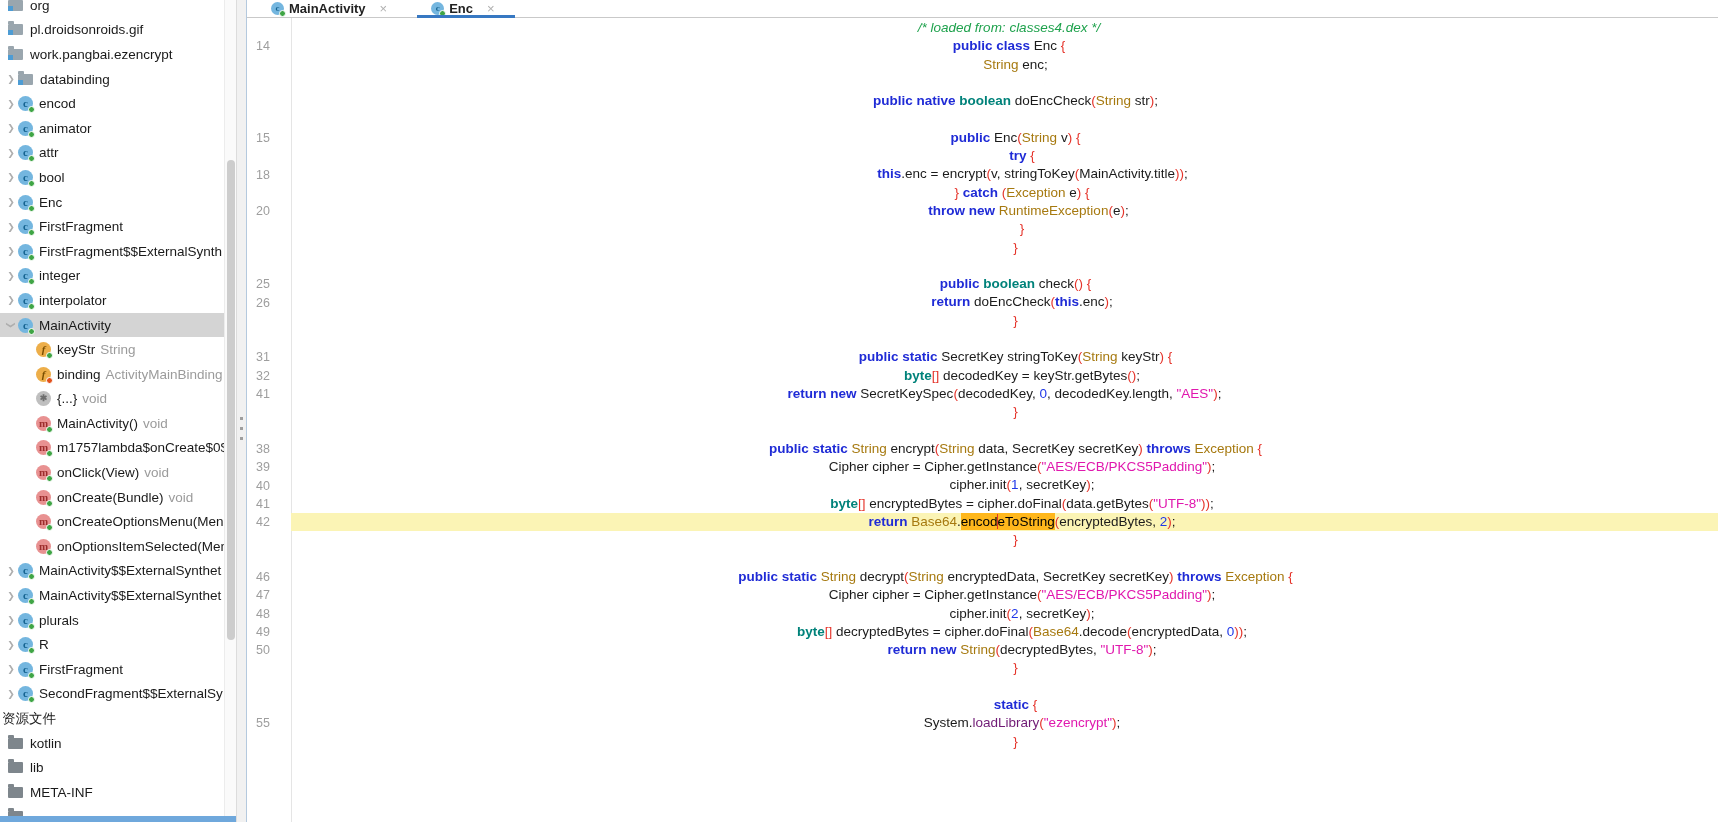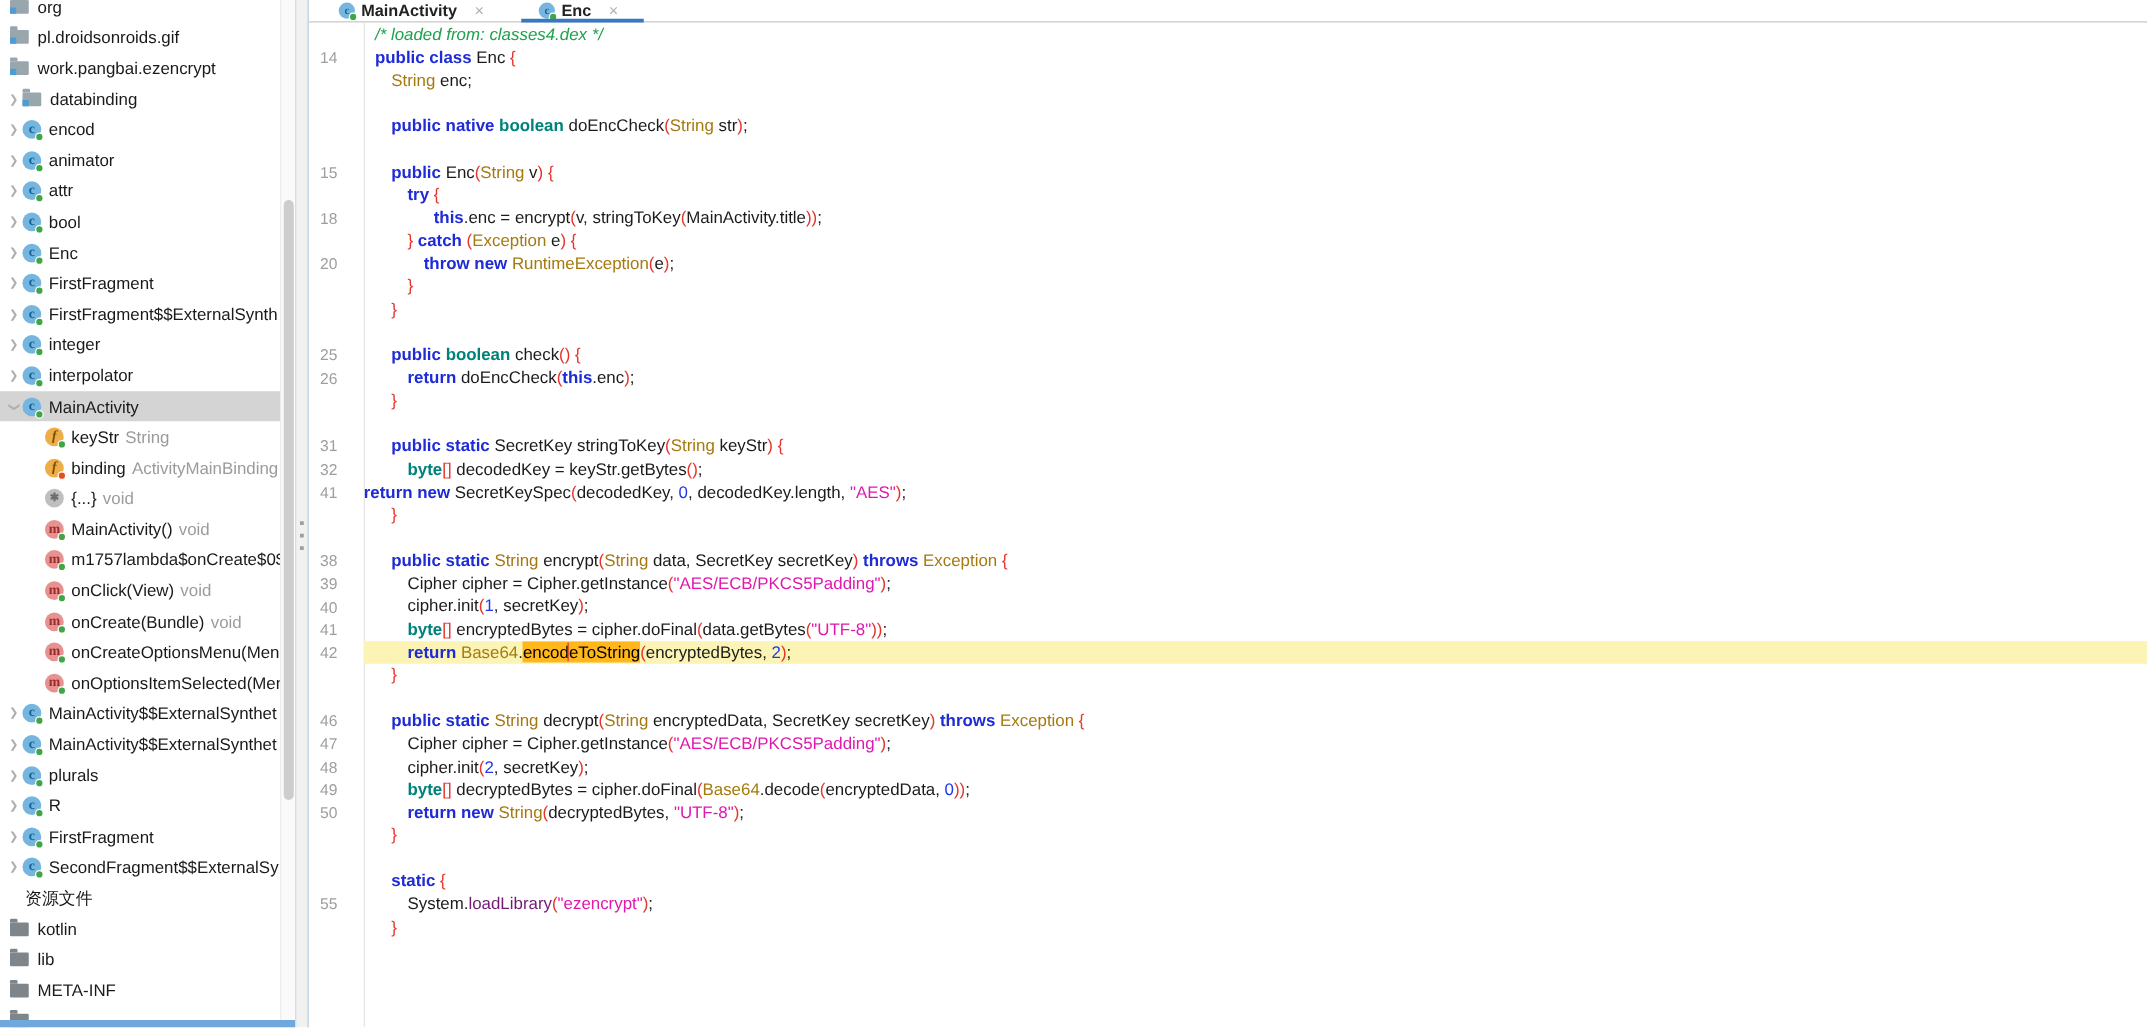--- a/index.html
+++ b/index.html
@@ -51,21 +51,21 @@
   .tab{display:flex;align-items:center;padding:0 20px 0 14px;margin-right:10px;position:relative;
     font-size:13px;font-weight:bold;color:#222;cursor:default;}
   .tab.active::after{content:"";position:absolute;left:0;right:0;bottom:-1px;height:3px;background:#3778c2;}
   .tab-close{color:#b0b0b0;font-size:13px;font-weight:normal;margin-left:14px;}
   
   .code{position:absolute;left:0;top:18px;right:0;bottom:0;padding-top:1px;}
   .gutter-sep{position:absolute;left:44px;top:18px;bottom:0;width:1px;background:#e5e5e5;}
   .line{height:18.3px;display:flex;align-items:center;font-size:13.5px;color:#1b1b1b;}
   .lnum{width:44px;flex:none;text-align:right;padding-right:21px;box-sizing:border-box;
     color:#9e9e9e;font-size:12.5px;}
-  .ltext{flex:1;white-space:nowrap;overflow:hidden;line-height:18.3px;}
+  .ltext{flex:1;white-space:nowrap;overflow:hidden;line-height:18.3px;text-align:center;}
   .line.hl .ltext{background:#fbf4b5;}
   .tk-plain{color:#1b1b1b;}
   .tk-k{color:#1f2bd6;font-weight:bold;}
   .tk-pr{color:#00827a;font-weight:bold;}
   .tk-t{color:#a6790f;}
   .tk-s{color:#e018ae;}
   .tk-n{color:#2038e8;}
   .tk-p{color:#e5342b;}
   .tk-c{color:#1fa24d;font-style:italic;}
   .tk-b{color:#701a75;font-weight:normal;}
@@ -218,21 +218,21 @@
       <div class="tree-row" style="padding-left: 4px;">
         <span class="chev">❯</span>
         <span class="ticon cls">c<span class="badge green"></span></span>
         <span class="tree-label">FirstFragment</span>
       </div>
       <div class="tree-row" style="padding-left: 4px;">
         <span class="chev">❯</span>
         <span class="ticon cls">c<span class="badge green"></span></span>
         <span class="tree-label">SecondFragment$$ExternalSy</span>
       </div>
-      <div class="tree-row" style="padding-left: 20px;">
+      <div class="tree-row" style="padding-left: 2px;">
         <span class="tree-label">资源文件</span>
       </div>
       <div class="tree-row" style="padding-left: 8px;">
         <span class="folder plain"></span>
         <span class="tree-label">kotlin</span>
       </div>
       <div class="tree-row" style="padding-left: 8px;">
         <span class="folder plain"></span>
         <span class="tree-label">lib</span>
       </div>

